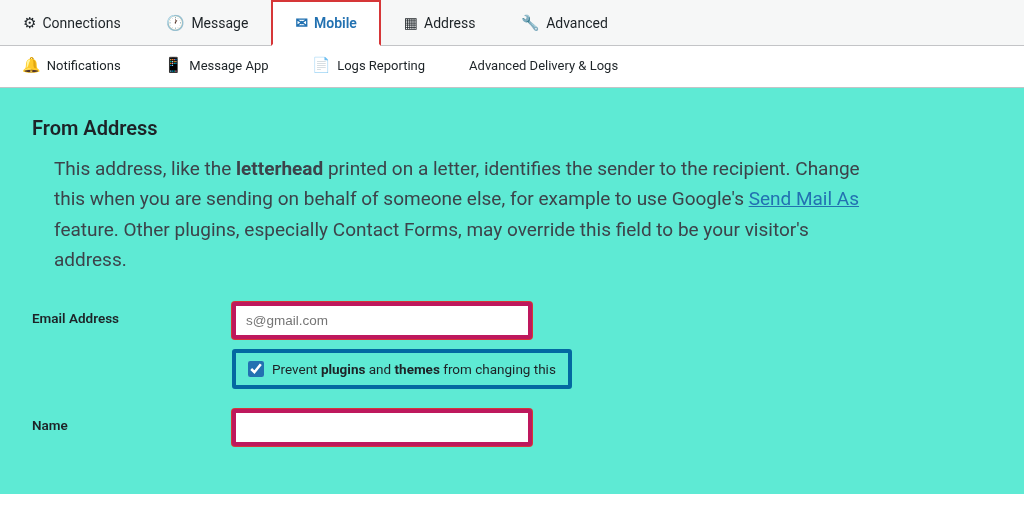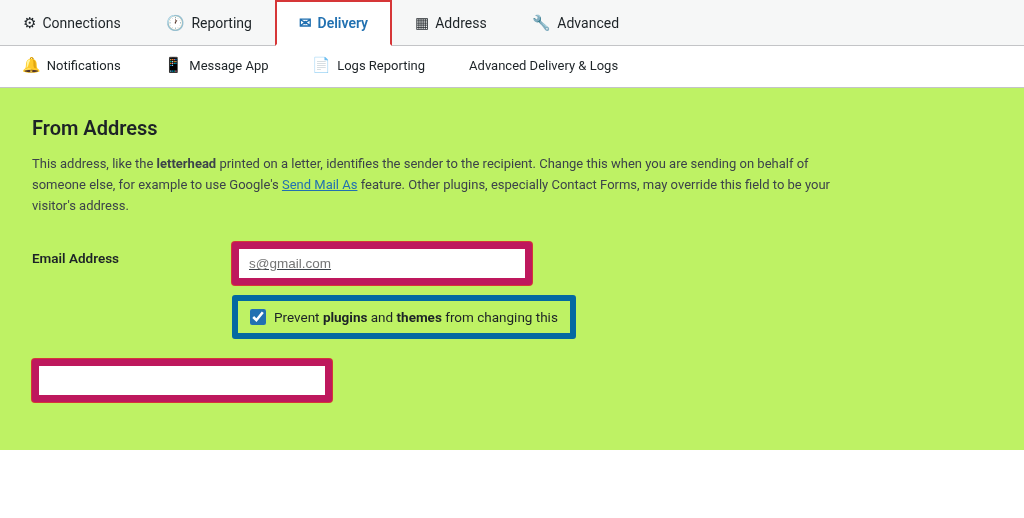--- a/index.html
+++ b/index.html
@@ -66,36 +66,37 @@
       border-bottom: 3px solid transparent;
       white-space: nowrap;
     }
     .sub-tab-icon {
       font-size: 15px;
     }
 
     
     .content {
       padding: 28px 32px;
-      background: #bef264;
+      background: #5eead4;
     }
 
     .section-title {
       font-size: 20px;
       font-weight: 600;
       margin-bottom: 14px;
       color: #1d2327;
     }
 
     .description {
-      font-size: 13px;
+      font-size: 19px;
       line-height: 1.6;
       color: #3c434a;
       margin-bottom: 26px;
       max-width: 820px;
+      margin-left: 22px;
     }
     .description a {
       color: #2271b1;
       text-decoration: underline;
     }
 
     
     .form-row {
       display: flex;
       align-items: flex-start;
@@ -120,31 +121,30 @@
       width: 300px;
       padding: 7px 10px;
       font-size: 13.5px;
       border: 1px solid #8c8f94;
       border-radius: 3px;
       color: #3c434a;
       background: #fff;
       outline: none;
     }
     .text-input.highlighted {
-      border: 7px solid #be185d;
+      border: 4px solid #be185d;
       box-shadow: 0 0 0 1px #d63638;
-      text-decoration: underline;
     }
 
     .checkbox-row {
       display: flex;
       align-items: center;
       gap: 8px;
       padding: 8px 12px;
-      border: 6px solid #0369a1;
+      border: 4px solid #0369a1;
       border-radius: 3px;
       width: fit-content;
       font-size: 13.5px;
     }
     .checkbox-row input[type="checkbox"] {
       width: 16px;
       height: 16px;
       accent-color: #2271b1;
       cursor: pointer;
     }
@@ -157,25 +157,25 @@
 
 <div class="page-wrapper">
 
   <div class="top-tabs">
     <div class="top-tab">
       <span class="tab-icon">⚙</span>
       <span>Connections</span>
     </div>
     <div class="top-tab">
       <span class="tab-icon">🕐</span>
-      <span>Reporting</span>
+      <span>Message</span>
     </div>
     <div class="top-tab active">
       <span class="tab-icon">✉</span>
-      <span>Delivery</span>
+      <span>Mobile</span>
     </div>
     <div class="top-tab">
       <span class="tab-icon">▦</span>
       <span>Address</span>
     </div>
     <div class="top-tab">
       <span class="tab-icon">🔧</span>
       <span>Advanced</span>
     </div>
   </div>
@@ -212,18 +212,19 @@
         <div class="checkbox-row">
           <input type="checkbox" id="prevent-override" checked="" style="">
           <label for="prevent-override" class="checkbox-label">
             Prevent <strong>plugins</strong> and <strong>themes</strong> from changing this
           </label>
         </div>
       </div>
     </div>
 
     <div class="form-row">
+      <div class="form-label">Name</div>
       <div class="form-field">
         <input type="text" class="text-input highlighted" placeholder="" value="" style="">
       </div>
     </div>
   </div>
 </div>
 
 </body></html>

